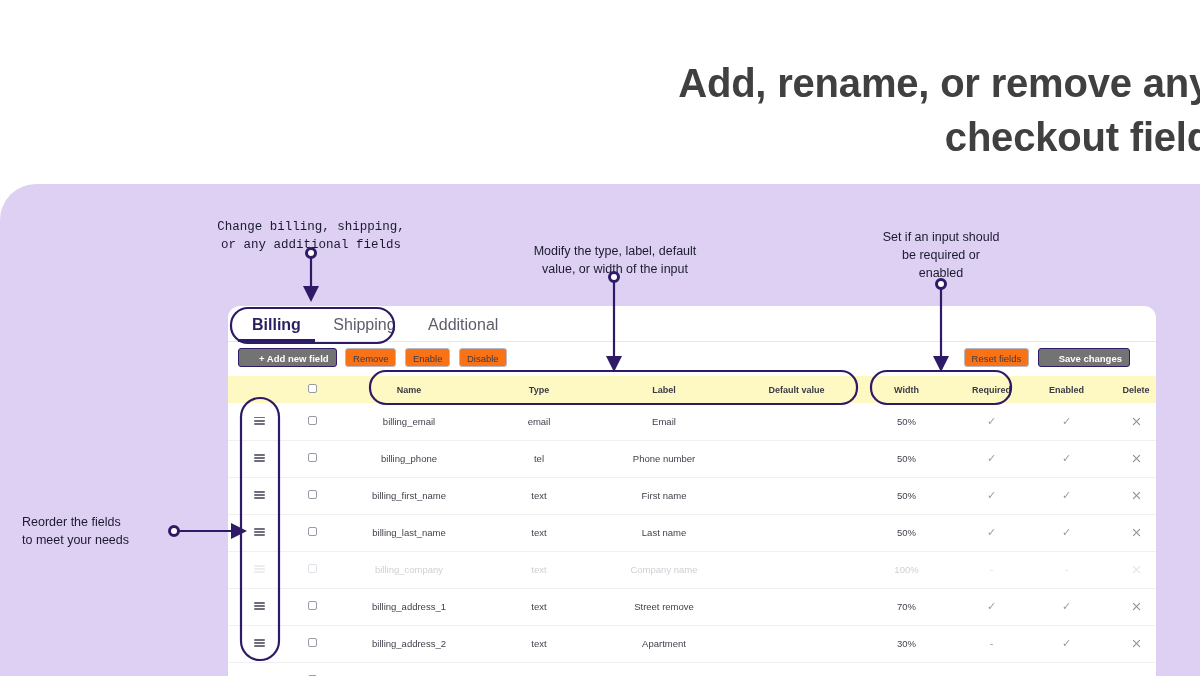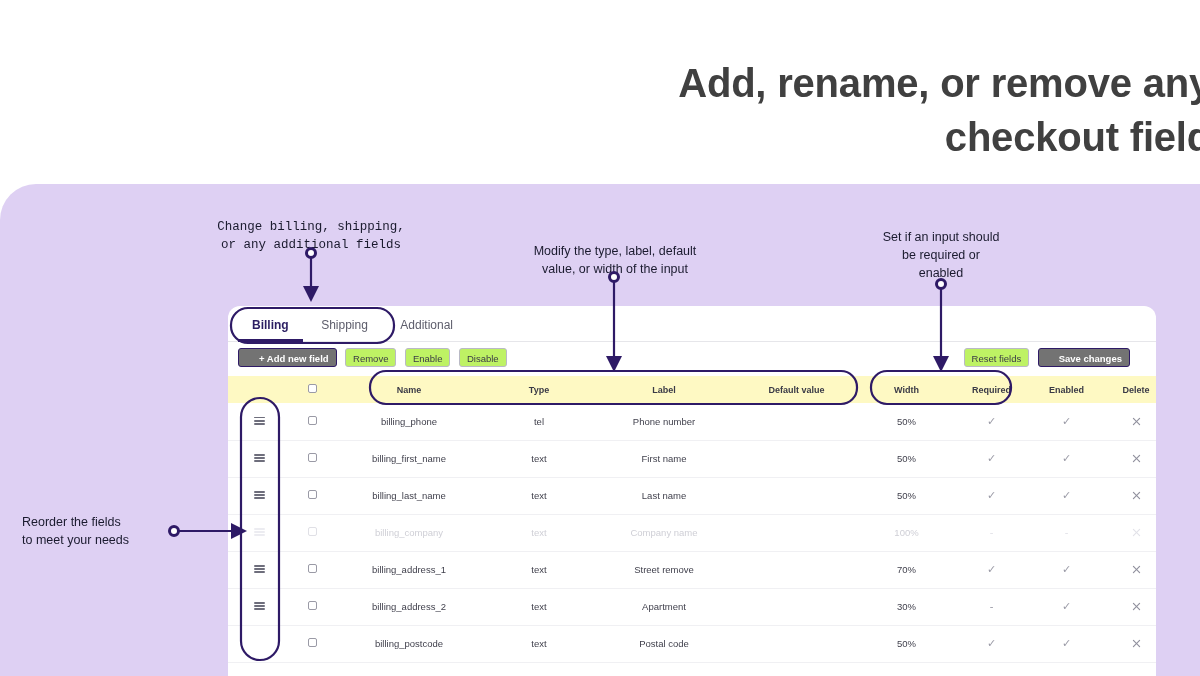--- a/index.html
+++ b/index.html
@@ -36,30 +36,30 @@
     overflow: hidden;
   }
 
   
   .tabbar {
     position: relative; height: 36px; border-bottom: 1px solid #e6e6ea;
     padding-left: 10px;
   }
   .tab {
     display: inline-block; height: 36px; line-height: 38px;
-    padding: 0 14px; font-size: 12px; color: #5d5d6b; cursor: pointer;
+    padding: 0 14px; font-size: 16px; color: #5d5d6b; cursor: pointer;
   }
   .tab.active { color: #2b1e62; font-weight: 700; box-shadow: inset 0 -3px 0 0 #2e1a66; }
 
   
   .toolbar { position: relative; height: 34px; padding: 6px 10px; }
   .btn {
     display: inline-block; height: 19px; line-height: 19px;
     padding: 0 7px; font-size: 9.5px; border-radius: 3px;
-    border: 1px solid #b9b9c6; background: #bef264; color: #3a3a46;
+    border: 1px solid #b9b9c6; background: #f97316; color: #3a3a46;
     vertical-align: middle; cursor: pointer; margin-right: 4px;
   }
   .btn.primary { background: #737373; border-color: #2e1a66; color: #fff; font-weight: 700; padding-left: 20px; }
   .toolbar-right { position: absolute; right: 10px; top: 6px; }
 
   
   .tbl { width: 100%; border-collapse: collapse; table-layout: fixed; }
   .tbl thead th {
     background: #fef9c3; height: 27px;
     font-size: 9px; font-weight: 700; color: #3a3a46; text-align: center;
@@ -171,20 +171,35 @@
           <th class="col-req">Required</th>
           <th class="col-en">Enabled</th>
           <th class="col-del">Delete</th>
 
         </tr>
       </thead>
       <tbody id="tbody">
           <tr>
             <td class="col-drag"><span class="drag"><i></i><i></i><i></i></span></td>
             <td class="col-check"><span class="cbx"></span></td>
+            <td class="col-name">billing_email</td>
+            <td class="col-type">email</td>
+            <td class="col-label">Email</td>
+            <td class="col-defval"></td>
+            <td class="col-width">50%</td>
+            <td class="col-req"><span class="mark ">✓</span></td>
+            <td class="col-en"><span class="mark ">✓</span></td>
+            <td class="col-del"><svg class="ico" viewBox="0 0 16 16" fill="none" stroke-width="1.6" stroke-linecap="round">
+                <line x1="3.5" y1="3.5" x2="12.5" y2="12.5"></line>
+                <line x1="12.5" y1="3.5" x2="3.5" y2="12.5"></line>
+              </svg></td>
+          </tr>
+          <tr>
+            <td class="col-drag"><span class="drag"><i></i><i></i><i></i></span></td>
+            <td class="col-check"><span class="cbx"></span></td>
             <td class="col-name">billing_phone</td>
             <td class="col-type">tel</td>
             <td class="col-label">Phone number</td>
             <td class="col-defval"></td>
             <td class="col-width">50%</td>
             <td class="col-req"><span class="mark ">✓</span></td>
             <td class="col-en"><span class="mark ">✓</span></td>
             <td class="col-del"><svg class="ico" viewBox="0 0 16 16" fill="none" stroke-width="1.6" stroke-linecap="round">
                 <line x1="3.5" y1="3.5" x2="12.5" y2="12.5"></line>
                 <line x1="12.5" y1="3.5" x2="3.5" y2="12.5"></line>

